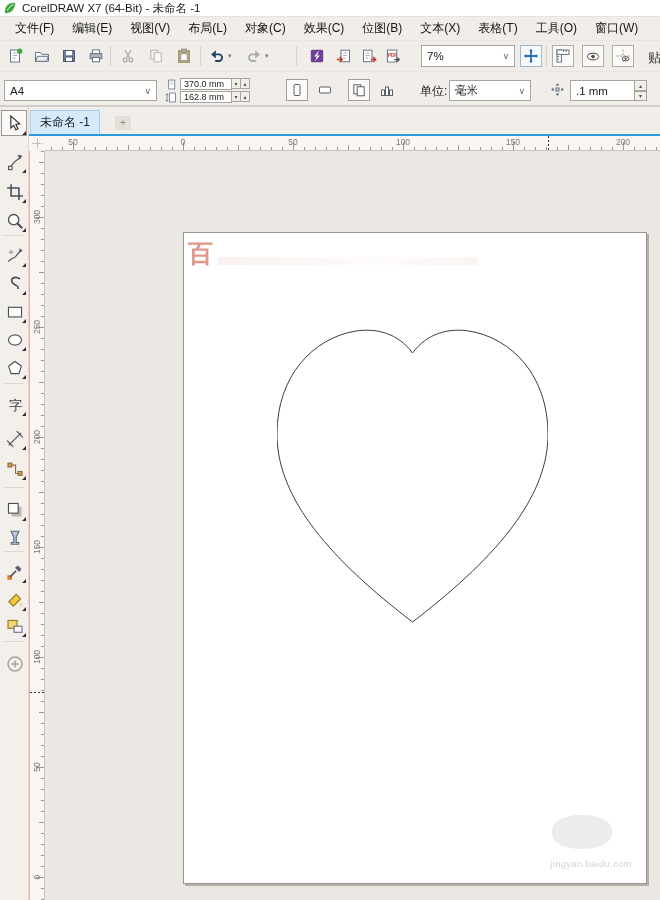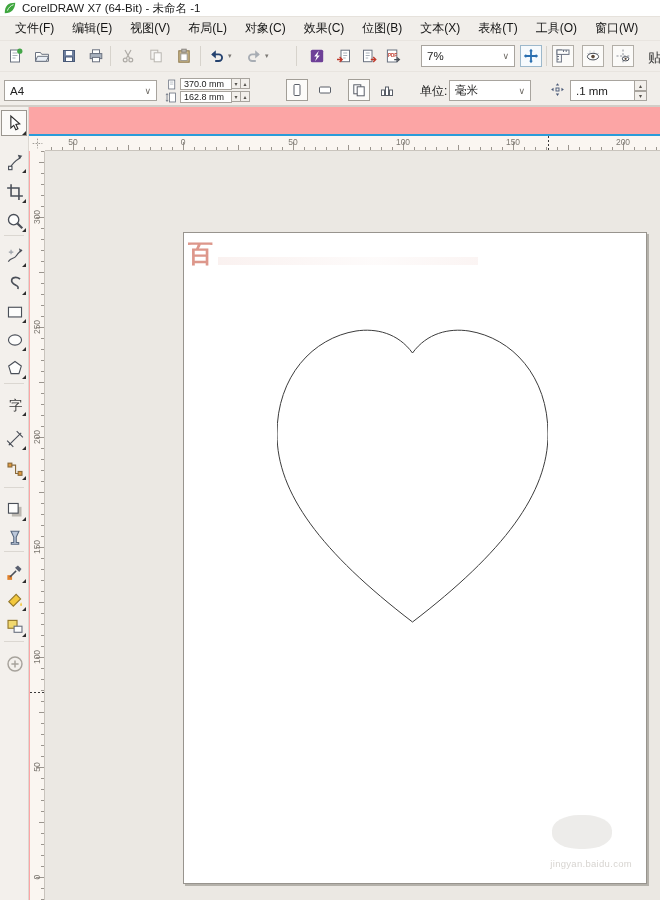--- a/index.html
+++ b/index.html
@@ -301,20 +301,26 @@
     </span>
     <div class="combo" style="left:570px;top:8px;width:66px;height:21px;">
       <span>.1 mm</span>
     </div>
     <div class="spincol" style="left:635px;top:8px;">
       <span class="spinbox">▴</span>
         <span class="spinbox">▾</span>
     </div>
   </div>
 
+  <div class="tabrow">
+    <div class="doctab">
+      <span>未命名 -1</span>
+    </div>
+    <div class="newtab">+</div>
+  </div>
   <div class="tabline" style="background: rgb(42, 156, 217);"></div>
 
   <div class="toolbox">
       <div class="toolsep" style="top: 128px;"></div>
       <div class="toolsep" style="top: 276px;"></div>
       <div class="toolsep" style="top: 380px;"></div>
       <div class="toolsep" style="top: 444px;"></div>
       <div class="toolsep" style="top: 534px;"></div>
       <div class="tool selected" style="top: 3px;">
         <svg viewBox="0 0 16 16" width="18" height="18">

